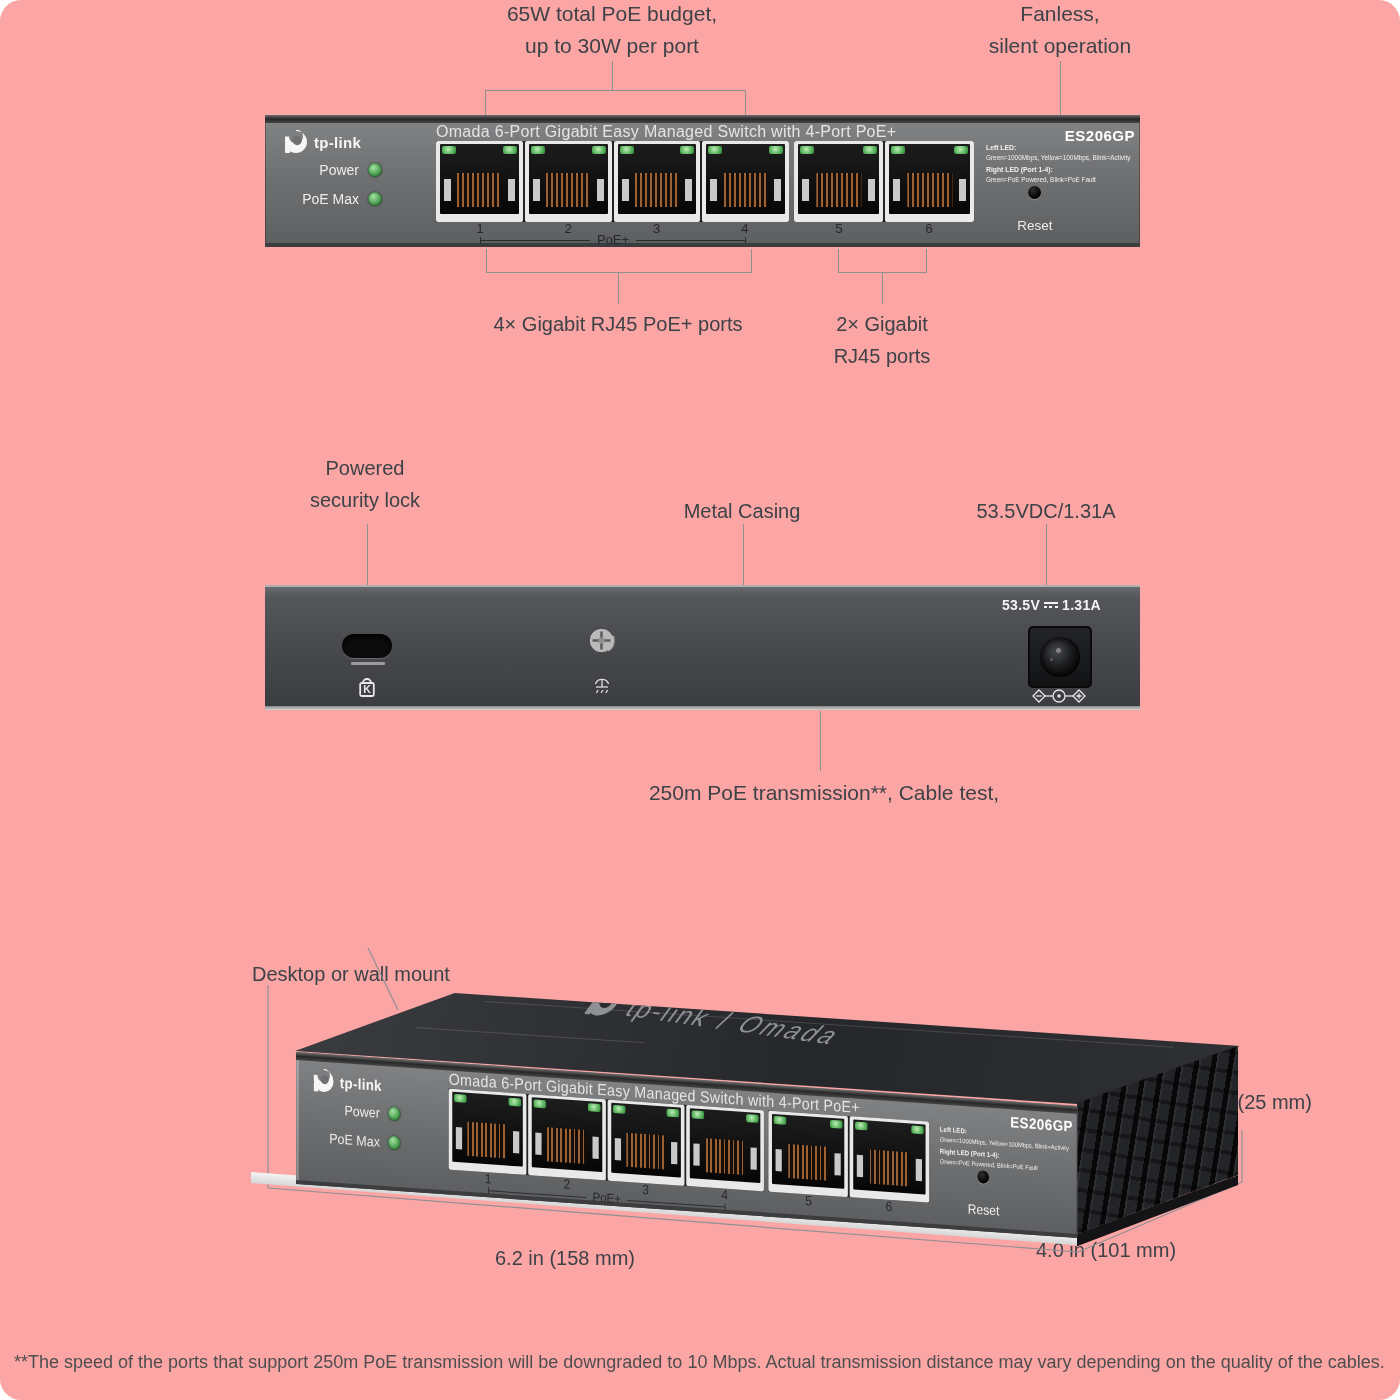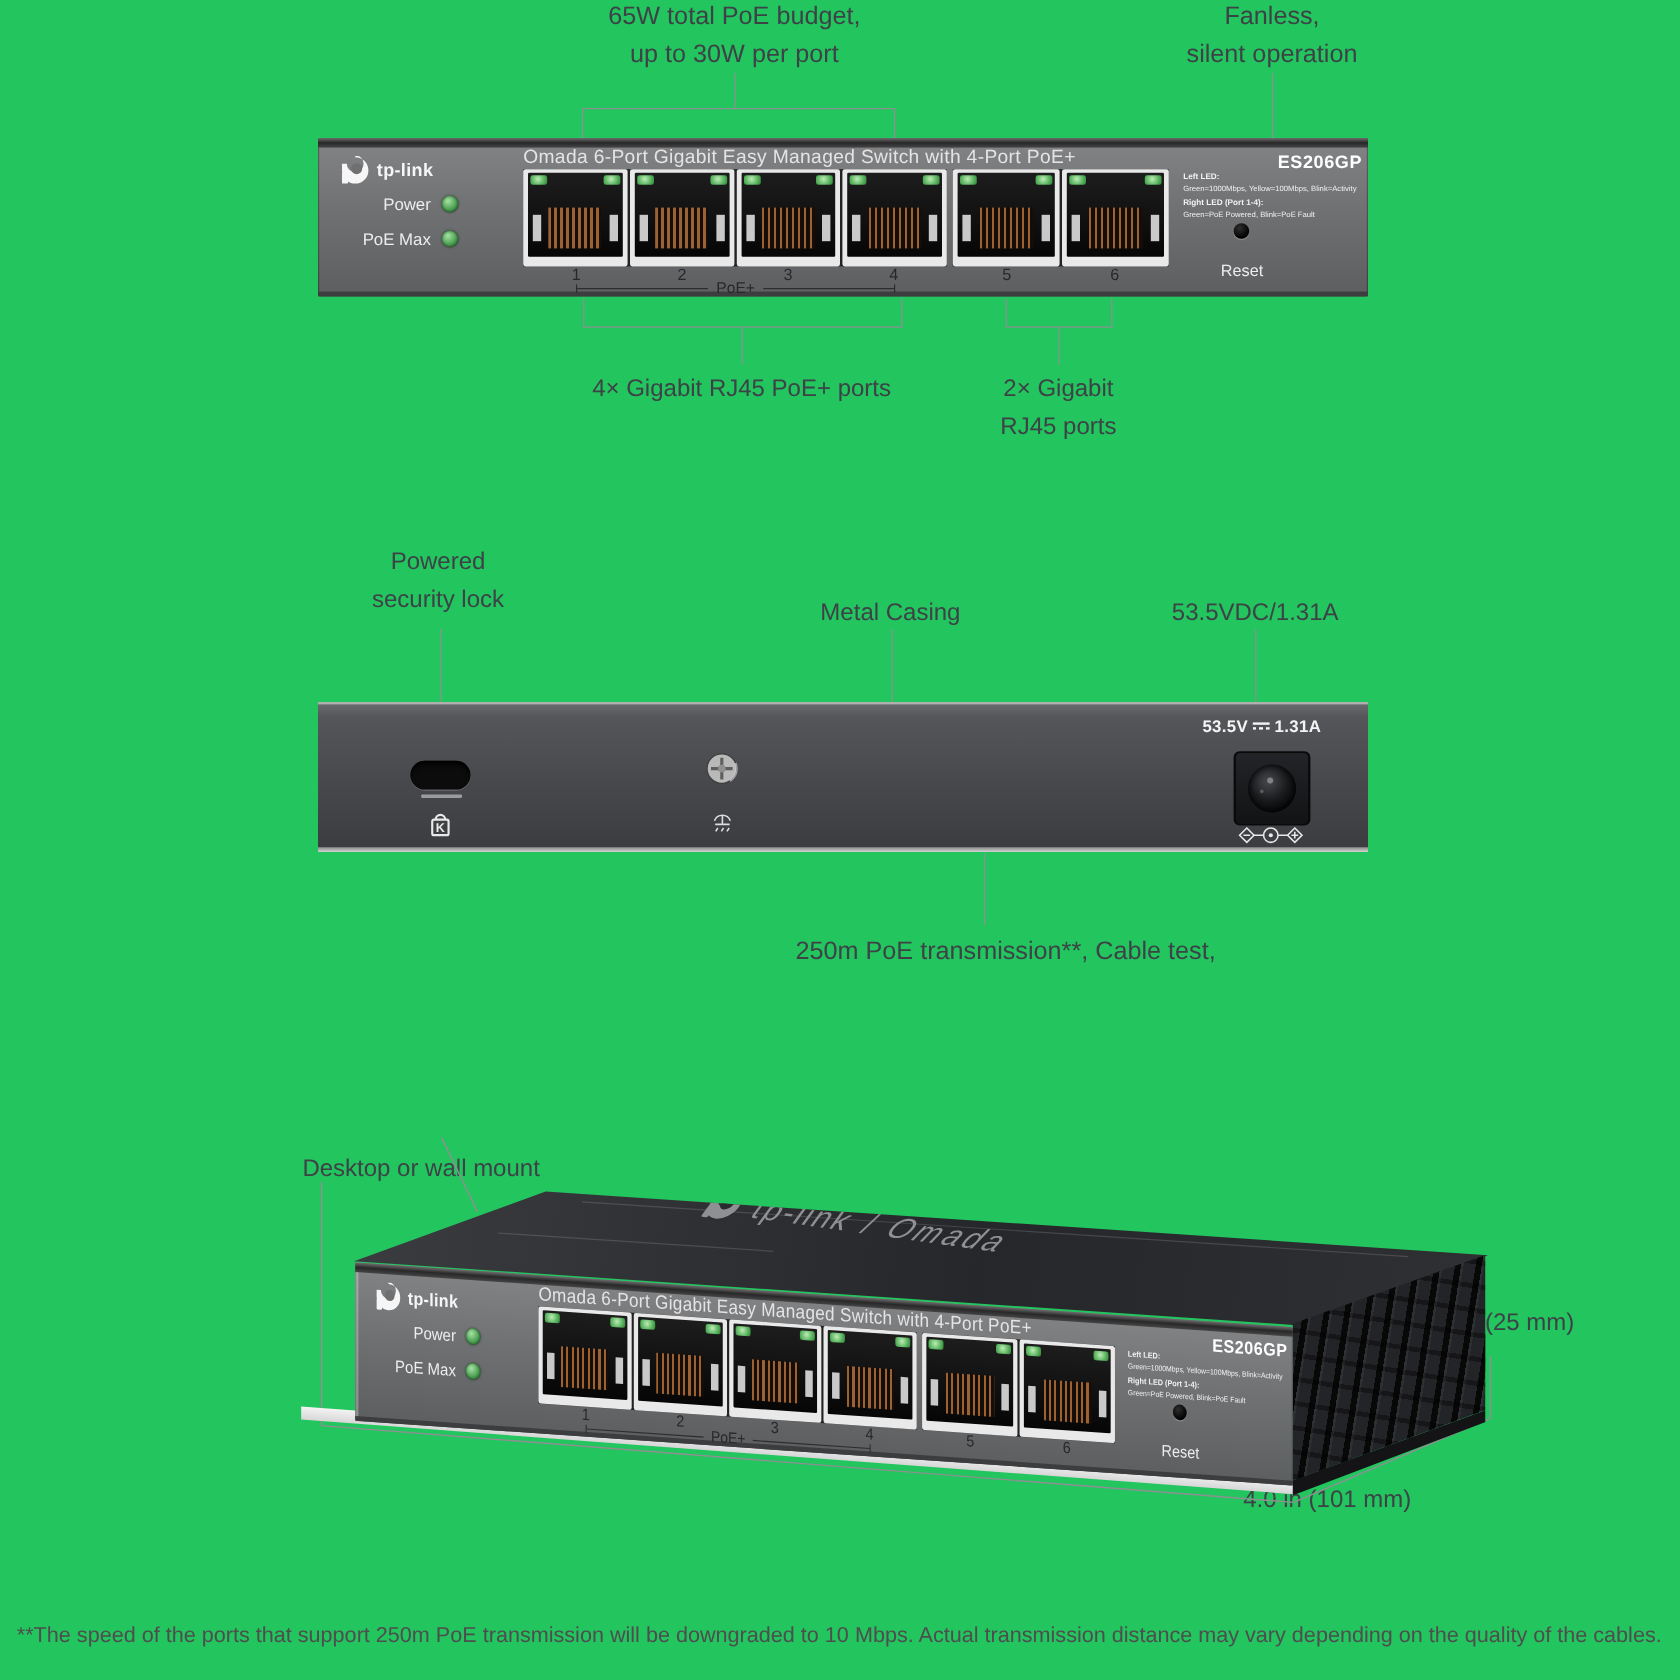--- a/index.html
+++ b/index.html
@@ -1,17 +1,17 @@
 <!DOCTYPE html>
 <html><head>
 <meta charset="utf-8">
 <style>
   html,body{margin:0;padding:0;background:#ffffff;}
-  #canvas{position:relative;width:1400px;height:1400px;background:#22c55e;overflow:hidden;
-          font-family:"Liberation Sans",sans-serif;color:#3d4247;}
+  #canvas{position:relative;width:1400px;height:1400px;background:#fca5a5;overflow:hidden;
+          font-family:"Liberation Sans",sans-serif;color:#3d4247;border-radius:21px;}
 
   
   .anno{position:absolute;font-size:20px;line-height:32px;color:#3d4247;}
   .anno.center{text-align:center;}
   .vl{position:absolute;width:1px;background:#8f9092;}
   .hl{position:absolute;height:1px;background:#8f9092;}
   .vl.dark{background:#26282a;}
 
   
   .front-panel{position:relative;width:875px;height:132px;border-radius:2px;
@@ -332,21 +332,21 @@
           <path d="M34 8h8"></path>
           <path d="M48 2l6 6-6 6-6-6z"></path>
             <path d="M45.2 8h5.6M48 5.2v5.6"></path>
         </g>
         <circle cx="28" cy="8" r="1.7" fill="#e8e8e8"></circle>
       </svg>
     </div>
   </div>
 
   <div class="vl" style="left:820px;top:711px;height:60px;"></div>
-  <div class="anno center" style="left:488px;top:776px;width:700px;font-size:21px;line-height:34px;">
+  <div class="anno center" style="left:474px;top:776px;width:700px;font-size:21px;line-height:34px;">
     <div>250m PoE transmission**, Cable test,</div>
   </div>
 
   <div class="anno" style="left:252px;top:919px;margin-top:39px;">Desktop or wall mount</div>
 
   <svg id="dim-svg" width="1040" height="345">
     <g stroke="#8f9092" stroke-width="1.2" fill="none">
       <path d="M128 18 L158 80"></path>
       <path d="M28 55 V258"></path>
       <path d="M28 258 L838 322"></path>
@@ -487,17 +487,18 @@
         <div class="b">Right LED (Port 1-4):</div>
         <div>Green=PoE Powered, Blink=PoE Fault</div>
       </div>
 
       <div class="fp-reset"></div>
       <div class="fp-resetlbl">Reset</div>
     </div>
   </div>
 
   <div class="anno" style="left:1183px;top:1086px;">1.0 in (25 mm)</div>
+  <div class="anno center" style="left:430px;top:1242px;width:270px;">6.2 in (158 mm)</div>
   <div class="anno" style="left:1036px;top:1234px;">4.0 in (101 mm)</div>
 
   <div class="footnote">**The speed of the ports that support 250m PoE transmission will be downgraded to 10 Mbps. Actual transmission distance may vary depending on the quality of the cables.</div>
 
 </div>
 
 </body></html>

